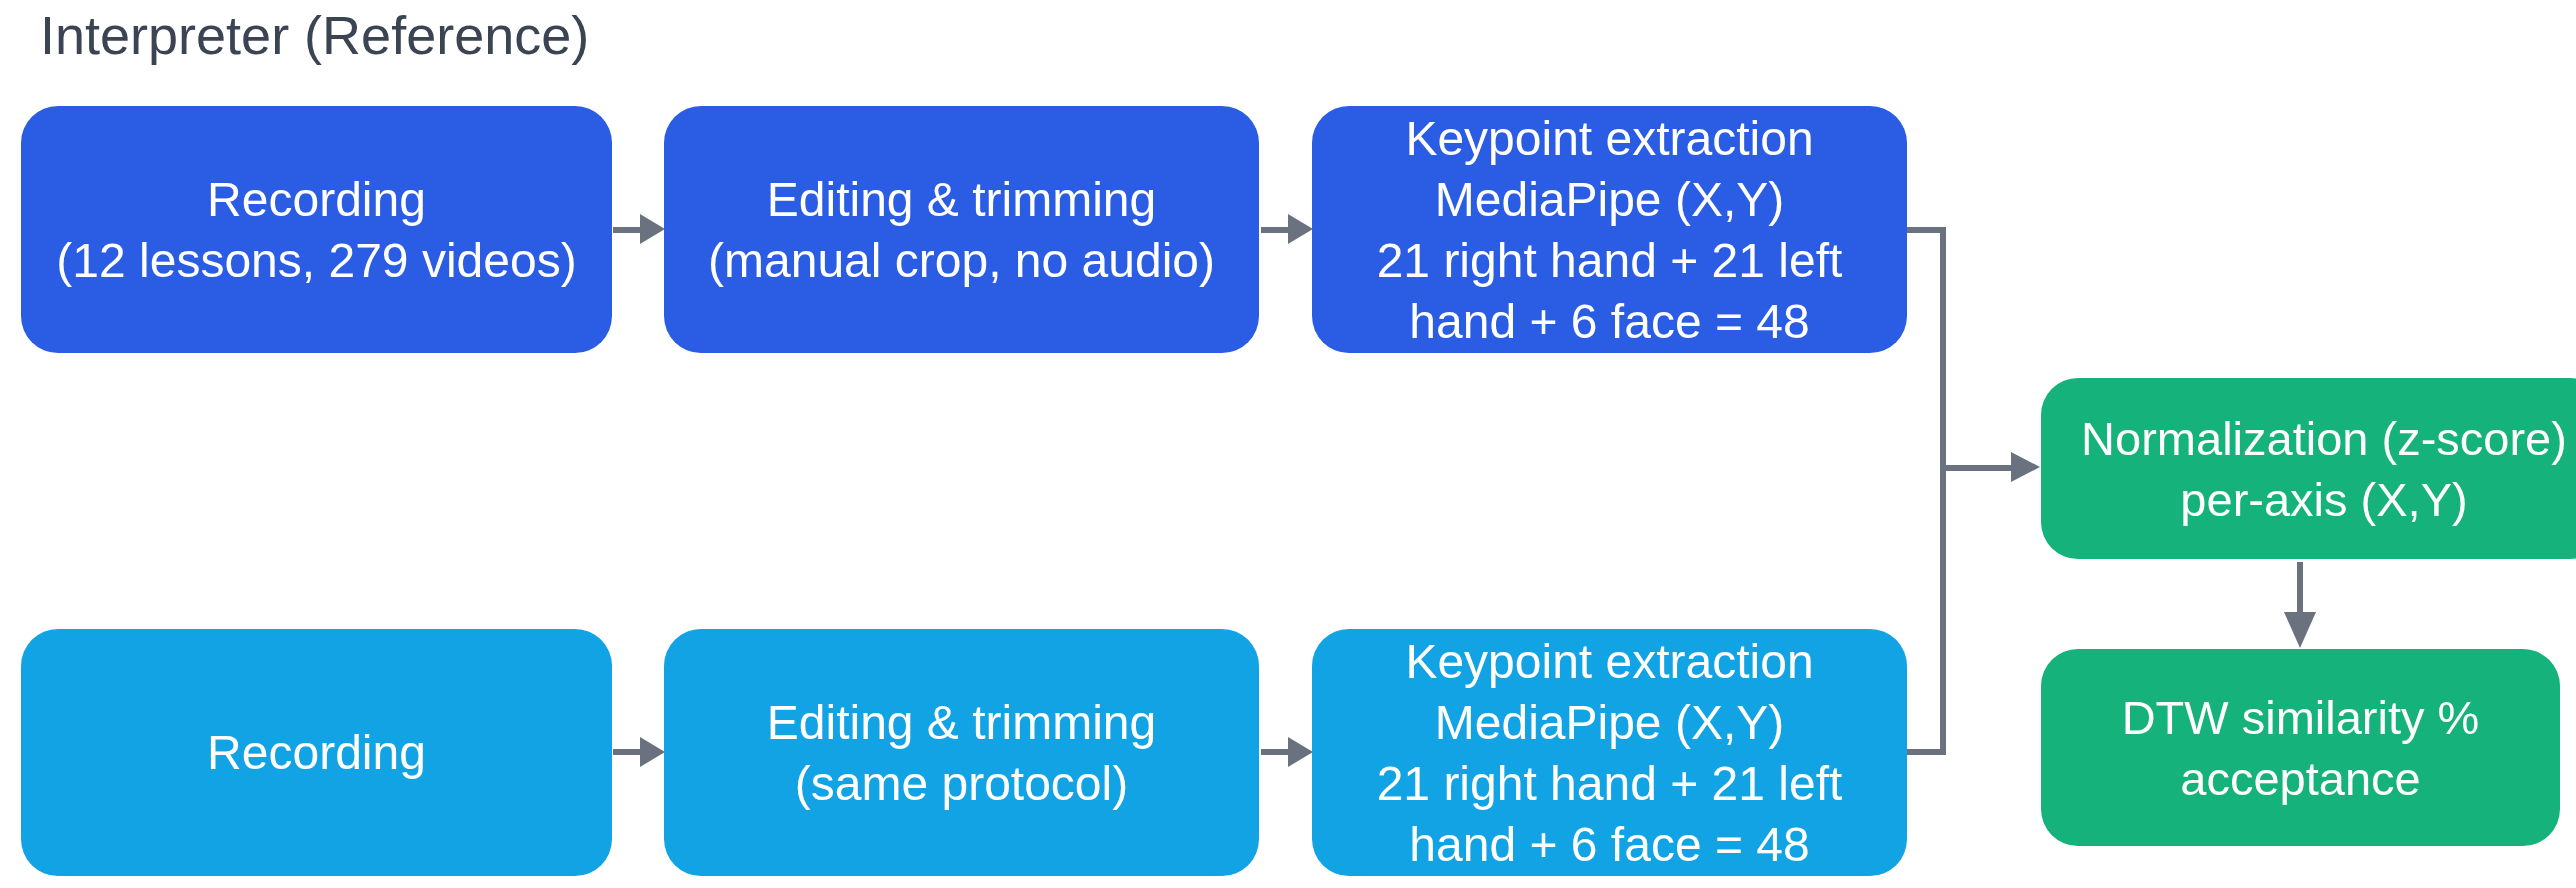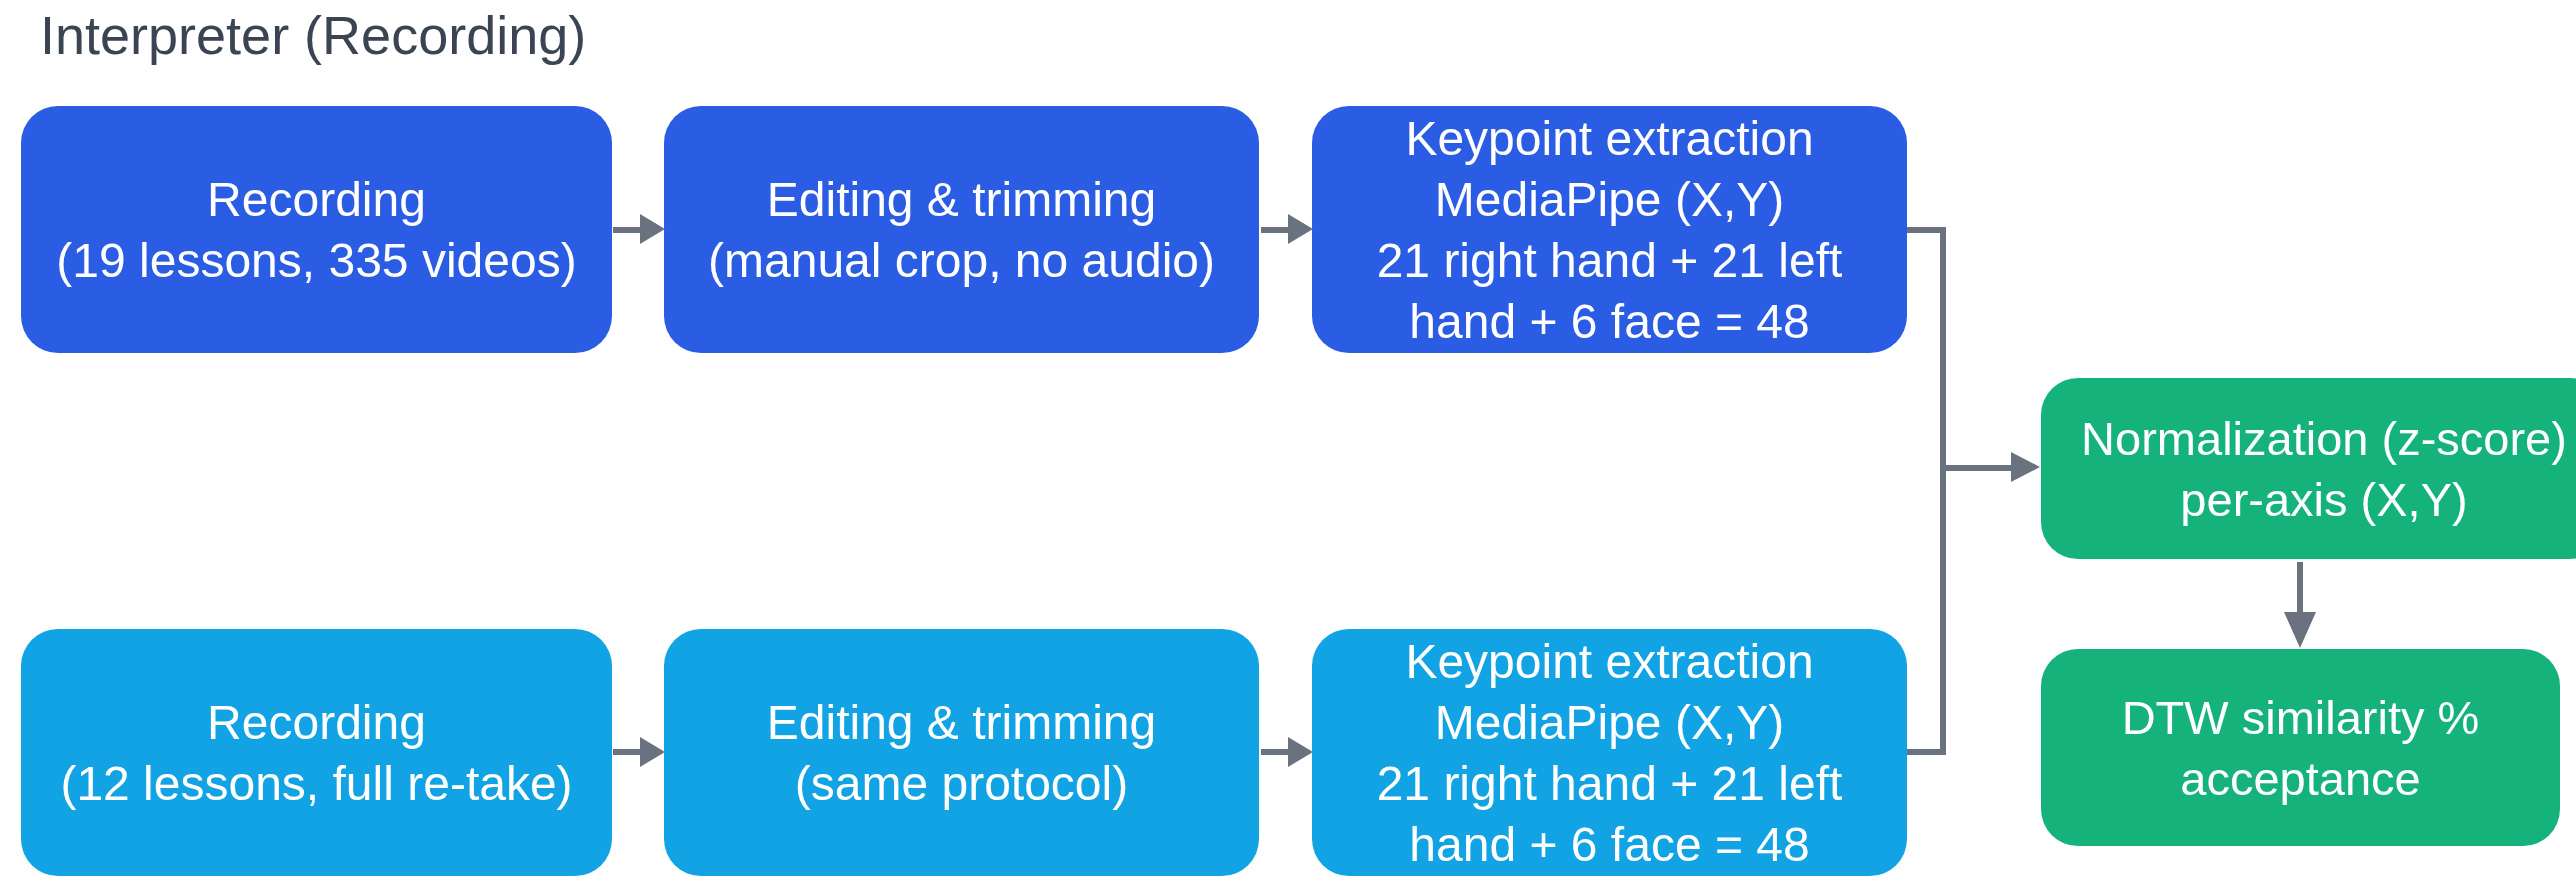--- a/index.html
+++ b/index.html
@@ -47,43 +47,42 @@
     border-left:16.3px solid transparent;
     border-right:16.3px solid transparent;
     border-top:36px solid #6A7280;
   }
 </style>
 </head>
 <body>
 
 <div class="canvas">
 
-  <div class="heading" style="left:40px;top:6.2px;">Interpreter (Recording)</div>
+  <div class="heading" style="left:40px;top:6.2px;">Interpreter (Reference)</div>
 
 
   <div class="node blue" style="left:21px;top:106px;width:591px;height:247px;">
     <div class="ln">Recording</div>
-    <div class="ln">(19 lessons, 335 videos)</div>
+    <div class="ln">(12 lessons, 279 videos)</div>
   </div>
 
   <div class="node blue" style="left:664px;top:106px;width:595px;height:247px;">
     <div class="ln">Editing &amp; trimming</div>
     <div class="ln">(manual crop, no audio)</div>
   </div>
 
   <div class="node blue" style="left:1312px;top:106px;width:595px;height:247px;">
     <div class="ln">Keypoint extraction</div>
     <div class="ln">MediaPipe (X,Y)</div>
     <div class="ln">21 right hand + 21 left</div>
     <div class="ln">hand + 6 face = 48</div>
   </div>
 
   <div class="node cyan" style="left:21px;top:629px;width:591px;height:247px;">
     <div class="ln">Recording</div>
-    <div class="ln">(12 lessons, full re-take)</div>
   </div>
 
   <div class="node cyan" style="left:664px;top:629px;width:595px;height:247px;">
     <div class="ln">Editing &amp; trimming</div>
     <div class="ln">(same protocol)</div>
   </div>
 
   <div class="node cyan" style="left:1312px;top:629px;width:595px;height:247px;">
     <div class="ln">Keypoint extraction</div>
     <div class="ln">MediaPipe (X,Y)</div>

